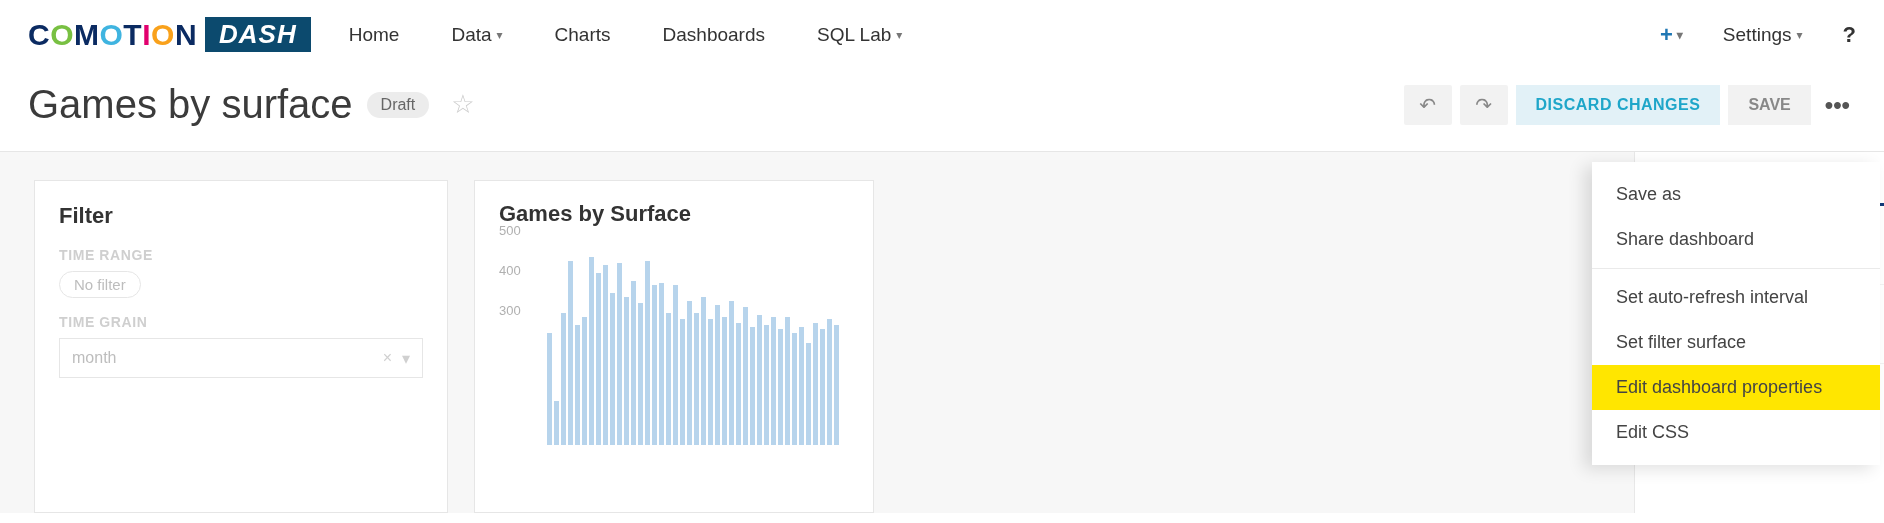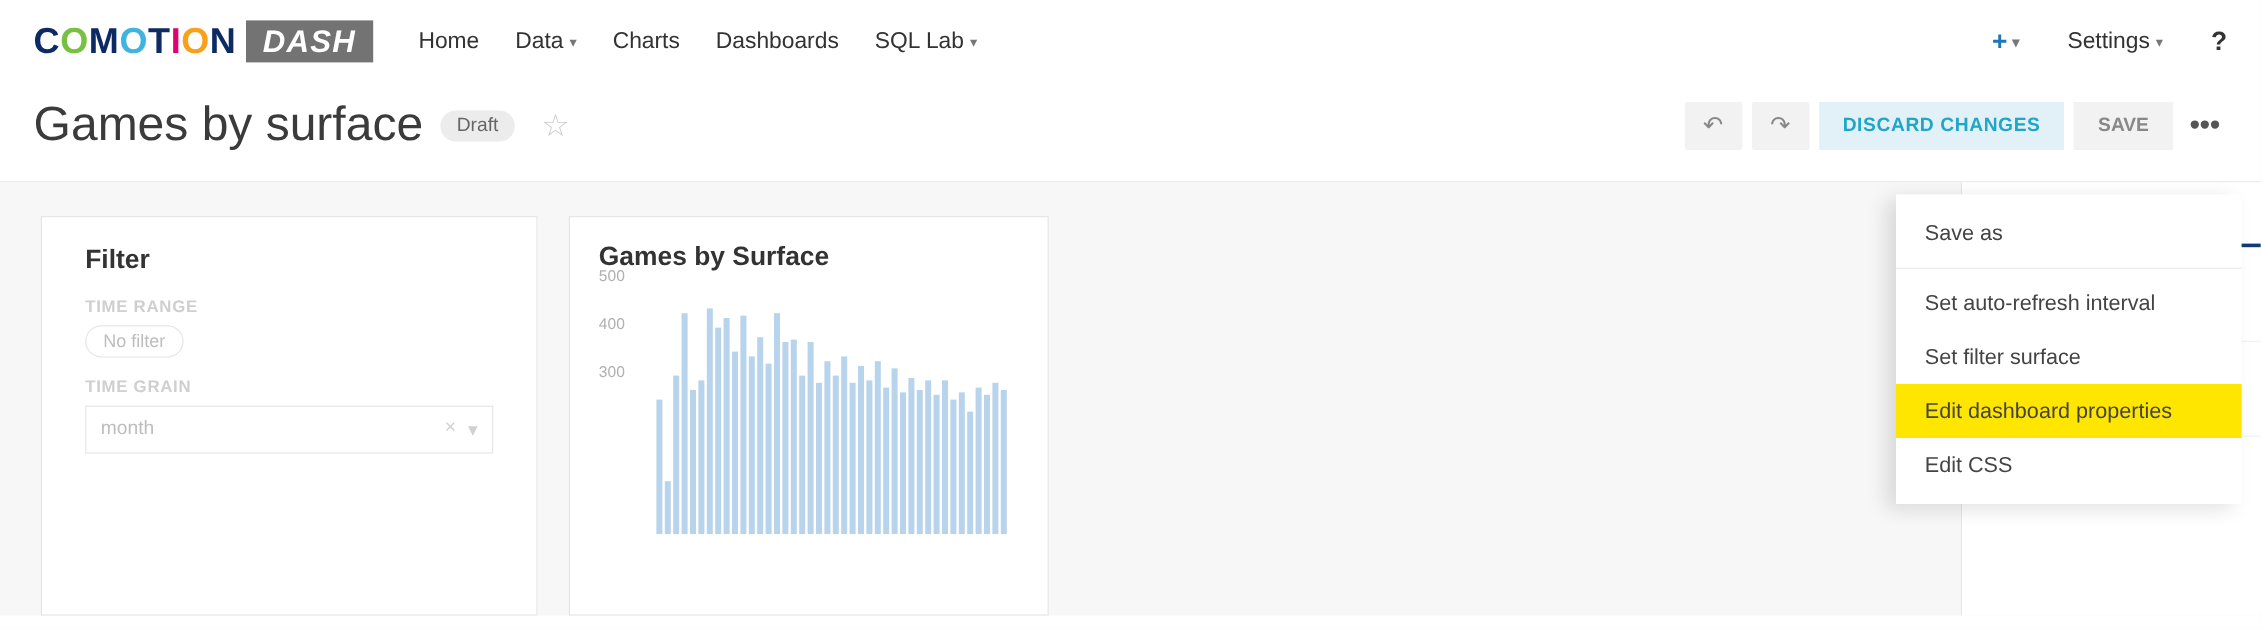--- a/index.html
+++ b/index.html
@@ -35,31 +35,31 @@
   .logo-comotion span { display:inline-block; }
   .lc { color:#0b2b62; }
   .lo1 { color:#78c042; }
   .lm { color:#0b2b62; }
   .lo2 { color:#3fb4e0; }
   .lt { color:#0b2b62; }
   .li { color:#e2006e; }
   .lo3 { color:#f9a11b; }
   .ln { color:#0b2b62; }
   .logo-dash {
-    background: #737373;
+    background: #0c4a6e;
     color: #fff;
     font-weight: 700;
     font-size: 26px;
     padding: 2px 14px;
     letter-spacing: 1px;
     font-style: italic;
   }
   .nav-links {
     display: flex;
-    gap: 30px;
+    gap: 52px;
     align-items: center;
   }
   .nav-link {
     font-size: 19px;
     color: #333;
     cursor: pointer;
     display: flex;
     align-items: center;
     gap: 5px;
   }
@@ -164,21 +164,21 @@
     padding: 28px 0 0 34px;
     gap: 26px;
     position: relative;
   }
   .panel {
     background: #fff;
     border: 1px solid #e6e6e6;
   }
   .filter-panel {
     width: 414px;
-    padding: 22px 36px;
+    padding: 22px 24px;
   }
   .filter-title {
     font-size: 22px;
     font-weight: 700;
     color: #333;
     margin-bottom: 18px;
   }
   .filter-label {
     font-size: 14px;
     font-weight: 700;
@@ -275,21 +275,21 @@
     color: #b0b0b0;
     font-size: 22px;
     width: 28px;
     display: flex;
     justify-content: center;
   }
 
   
   .dropdown {
     position: absolute;
-    right: 16px;
+    right: 4px;
     top: 162px;
     width: 288px;
     background: #fff;
     box-shadow: -8px 4px 16px rgba(0,0,0,0.12);
     z-index: 50;
     padding: 10px 0;
   }
   .dropdown-divider {
     height: 1px;
     background: #eaeaea;
@@ -450,18 +450,19 @@
     </div>
     <div class="comp-item">
       <span class="comp-icon">➔</span>
       <span>Row</span>
     </div>
   </div>
 </div>
 
 <div class="dropdown">
   <div class="dropdown-item">Save as</div>
+  <div class="dropdown-item">Share dashboard</div>
   <div class="dropdown-divider"></div>
   <div class="dropdown-item">Set auto-refresh interval</div>
   <div class="dropdown-item">Set filter surface</div>
   <div class="dropdown-item highlight">Edit dashboard properties</div>
   <div class="dropdown-item">Edit CSS</div>
 </div>
 
 </body></html>

